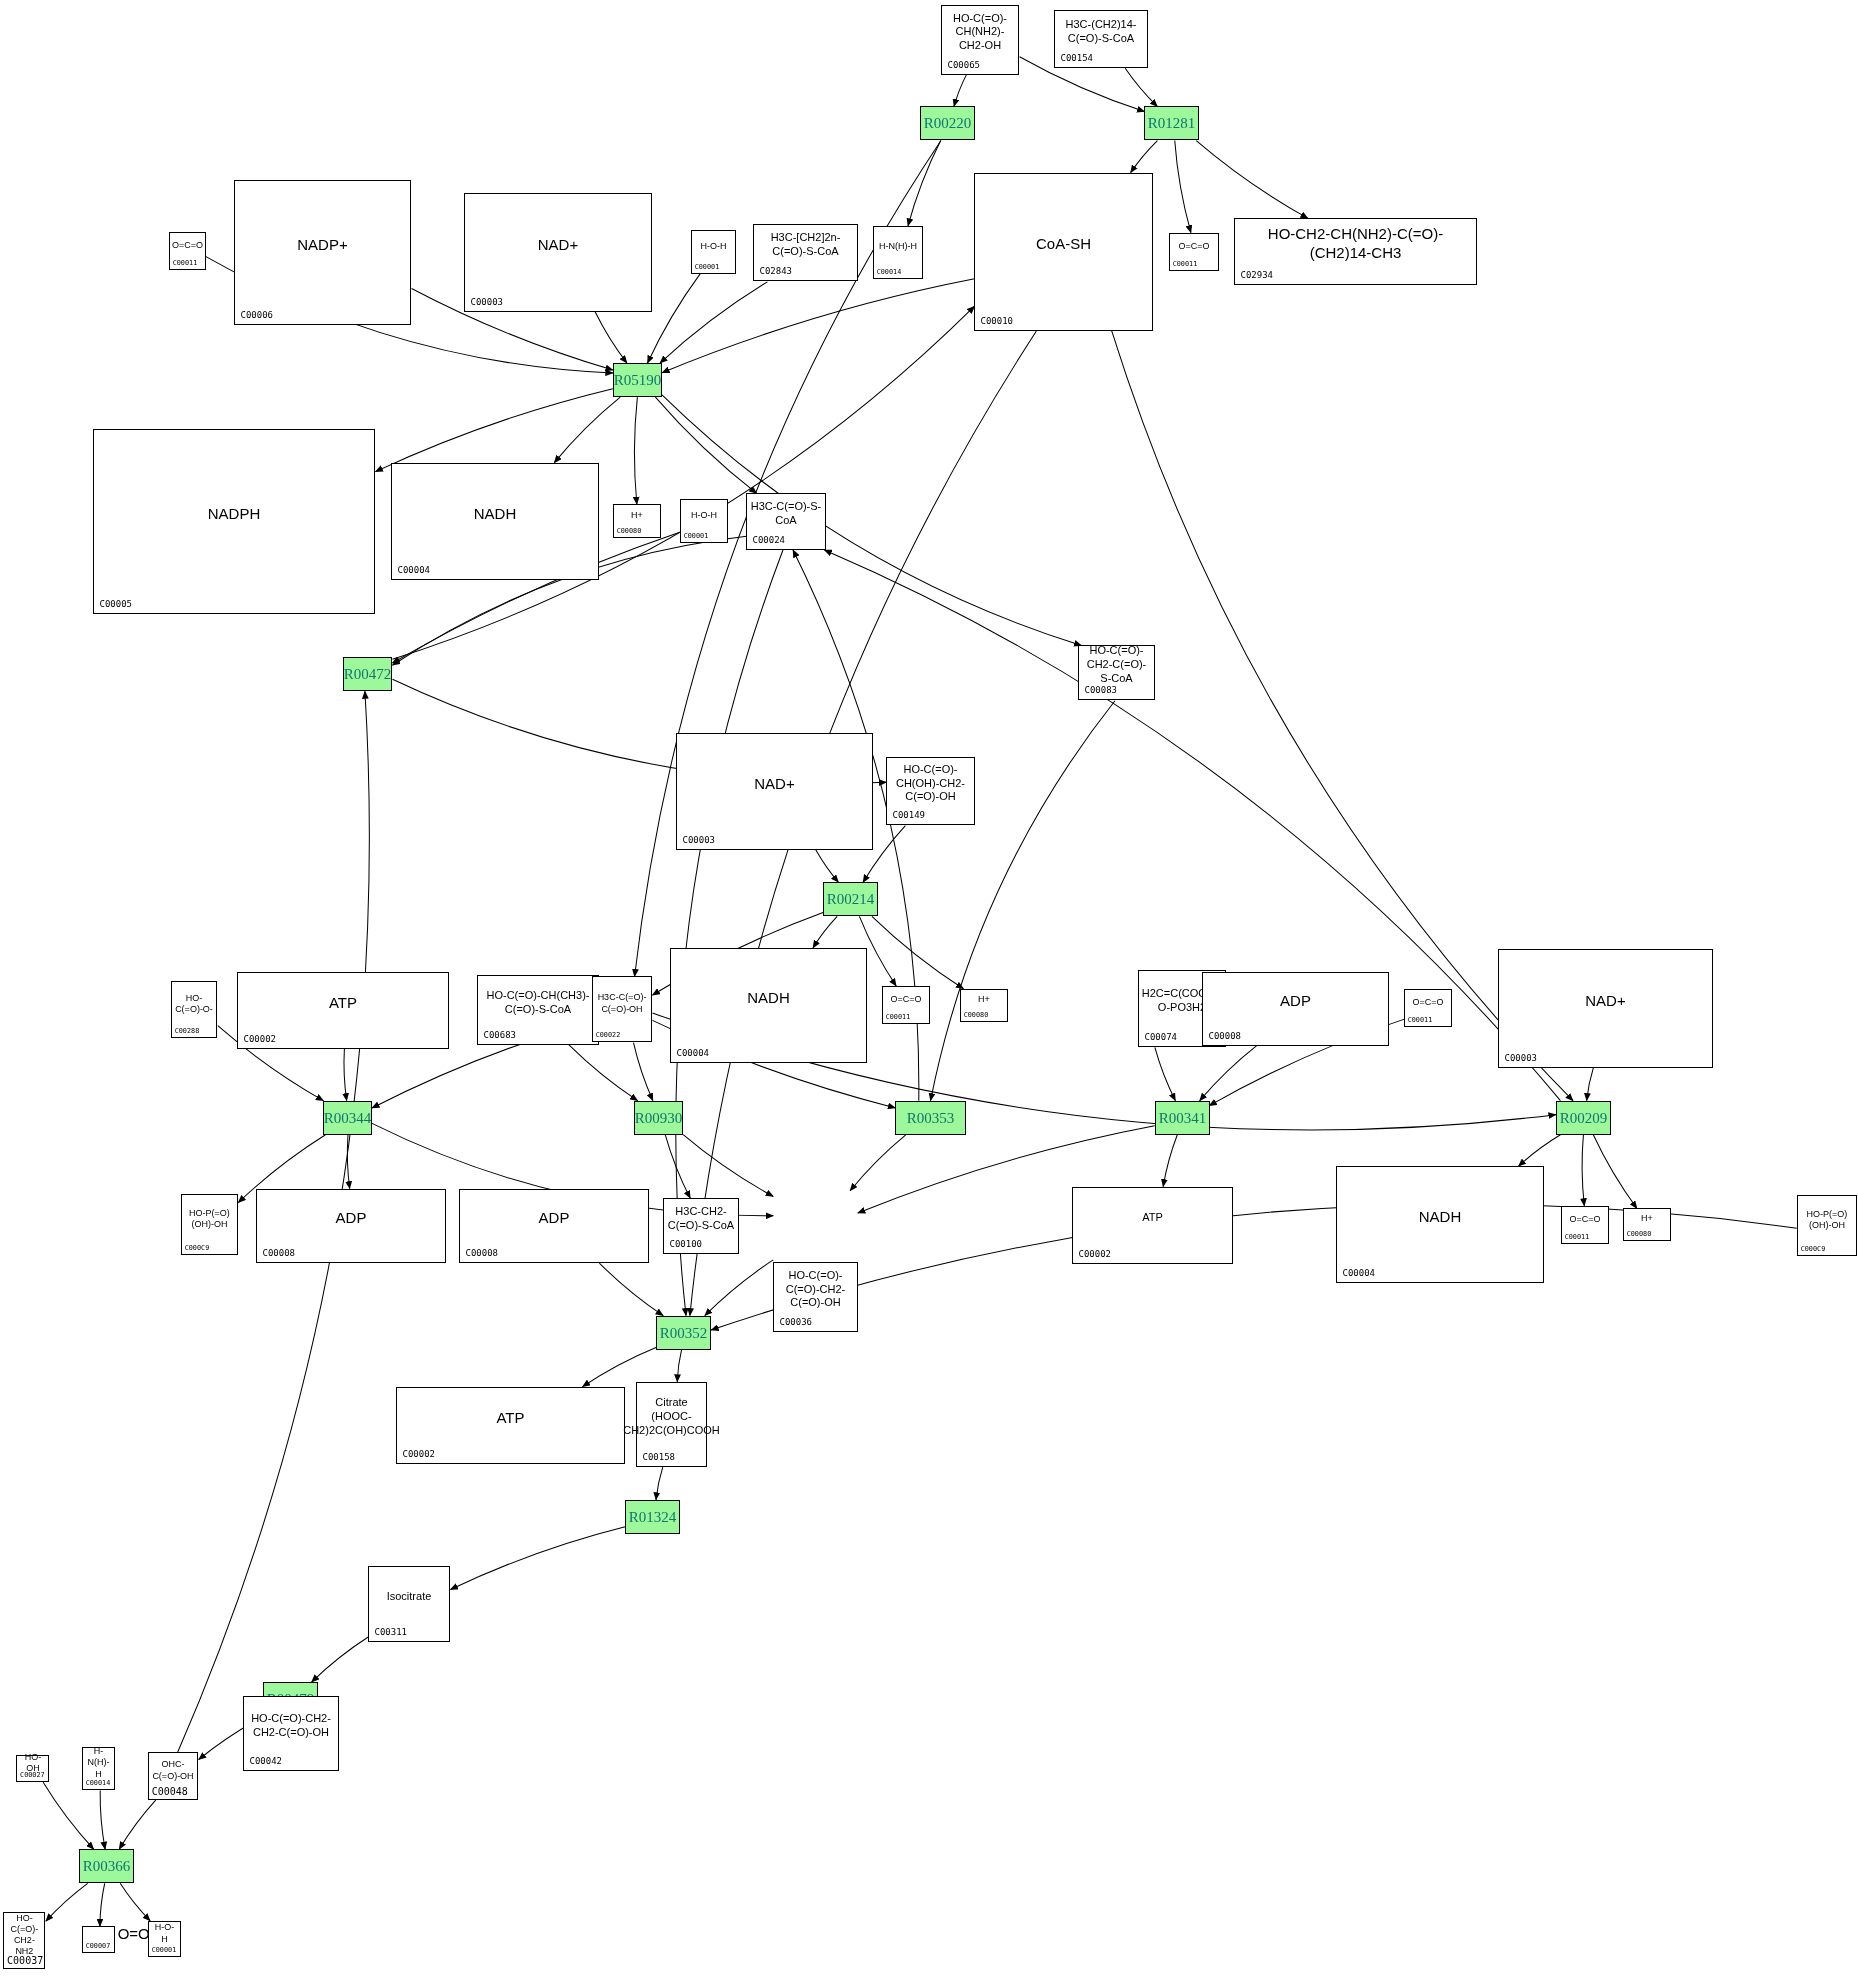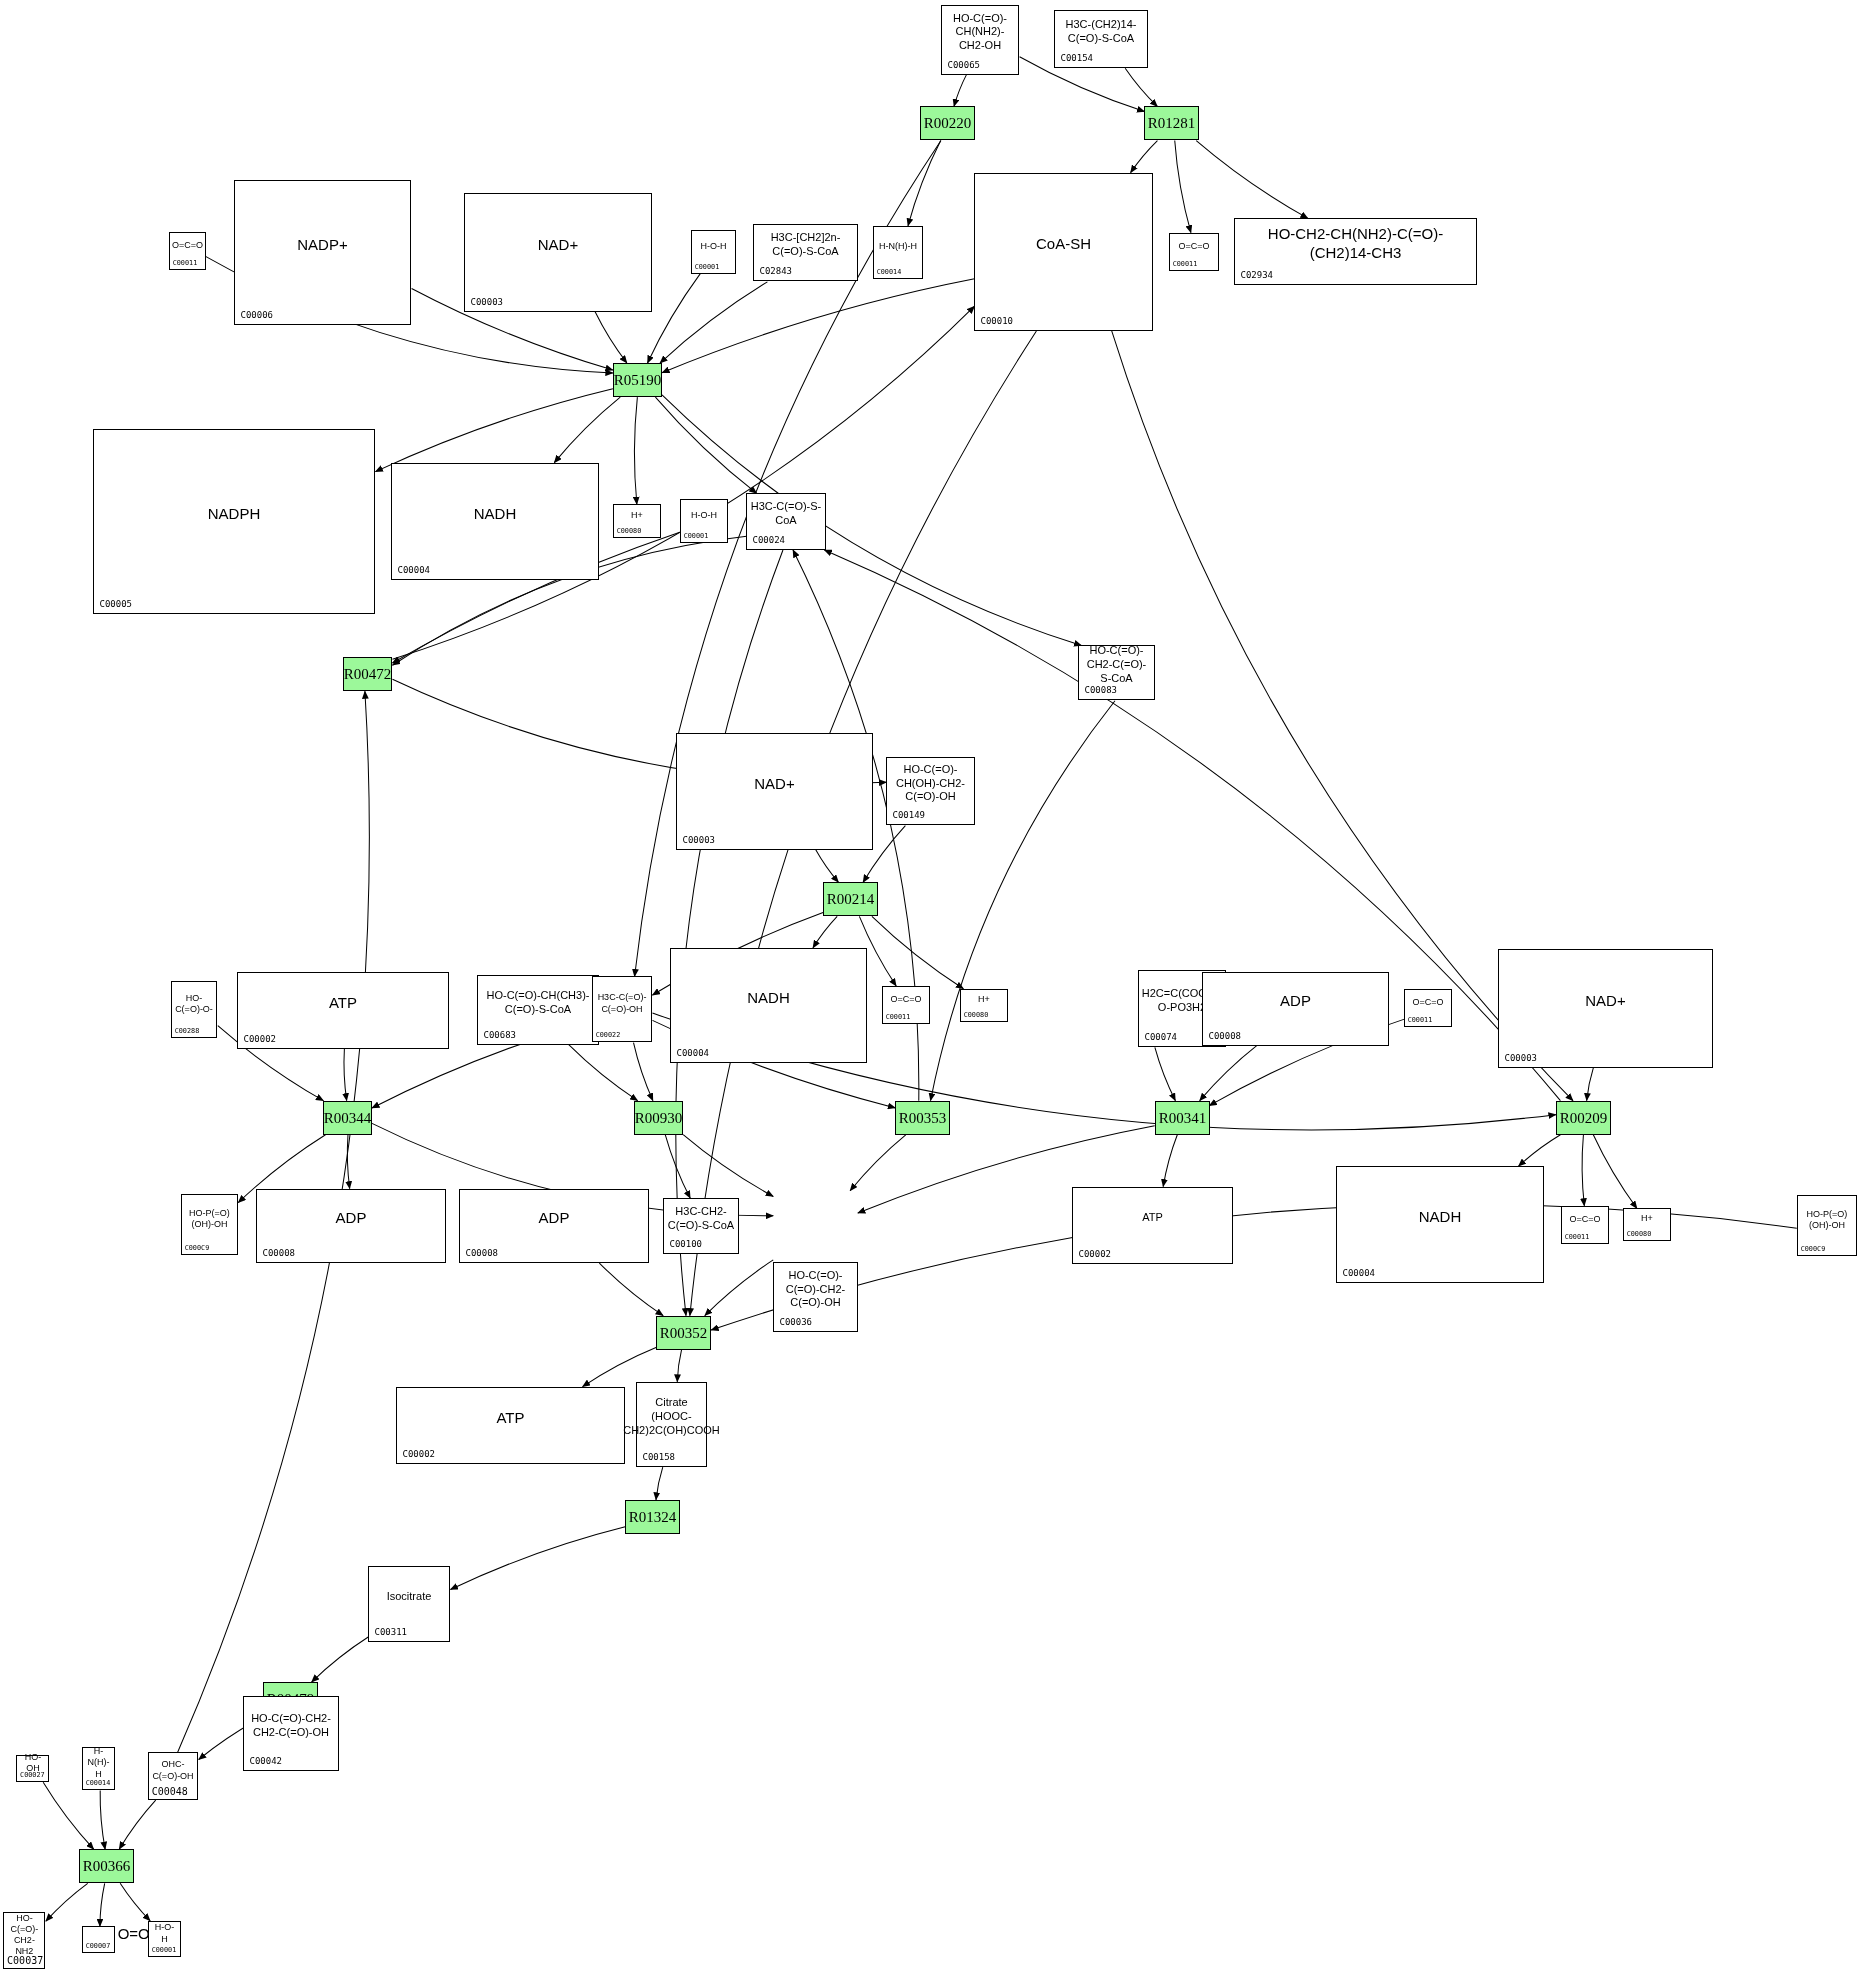--- a/index.html
+++ b/index.html
@@ -8,21 +8,21 @@
   #edges { position: absolute; left: 0; top: 0; width: 1859px; height: 1985px; pointer-events: none; }
   .cpd { position: absolute; background: #ffffff; border: 1.4px solid #000; box-sizing: border-box; }
   .cpd .formula { position: absolute; left: 0; right: 0; top: 5.5px; bottom: 20.5px;
                   display: flex; align-items: center; justify-content: center; text-align: center;
                   font-family: "Liberation Sans", sans-serif; font-size: 12.3px; color: #000; padding: 2.7px;
                   line-height: 1.25; white-space: pre-line; }
   .cpd .cid { position: absolute; left: 5.5px; bottom: 4.1px; font-family: "DejaVu Sans Mono", monospace;
               font-size: 9px; color: #000; }
   .rxn { position: absolute; background: #9cf89a; border: 1.4px solid #000; box-sizing: border-box;
          display: flex; align-items: center; justify-content: center;
-         font-family: "Liberation Serif", serif; font-size: 15px; color: #000000; cursor: pointer; }
+         font-family: "Liberation Serif", serif; font-size: 15px; color: #0f766e; cursor: pointer; }
 </style>
 </head>
 <body>
 
 <svg id="edges" xmlns="http://www.w3.org/2000/svg" viewBox="0 0 2724 2909" width="1859" height="1985">
   <defs>
     <marker id="arrow" markerWidth="12" markerHeight="10" refX="11" refY="5" orient="auto" markerUnits="userSpaceOnUse">
       <path d="M0,0 L12,5 L0,10 z" fill="#000"></path>
     </marker>
   </defs>
@@ -103,21 +103,21 @@
   </svg>
 
 <div id="nodes">
     <div class="rxn" style="left: 920px; top: 106px; width: 55px; height: 34px; background: rgb(156, 248, 154);">R00220</div>
     <div class="rxn" style="left: 1144px; top: 106px; width: 55px; height: 34px; background: rgb(156, 248, 154);">R01281</div>
     <div class="rxn" style="left: 613px; top: 363px; width: 49px; height: 34px; background: rgb(156, 248, 154);">R05190</div>
     <div class="rxn" style="left: 343px; top: 657px; width: 49px; height: 34px; background: rgb(156, 248, 154);">R00472</div>
     <div class="rxn" style="left: 823px; top: 882px; width: 55px; height: 34px; background: rgb(156, 248, 154);">R00214</div>
     <div class="rxn" style="left: 323px; top: 1101px; width: 49px; height: 34px; background: rgb(156, 248, 154);">R00344</div>
     <div class="rxn" style="left: 634px; top: 1101px; width: 49px; height: 34px; background: rgb(156, 248, 154);">R00930</div>
-    <div class="rxn" style="left: 895px; top: 1101px; width: 55px; height: 34px; background: rgb(156, 248, 154);">R00353</div>
+    <div class="rxn" style="left: 895px; top: 1101px; width: 71px; height: 34px; background: rgb(156, 248, 154);">R00353</div>
     <div class="rxn" style="left: 1155px; top: 1101px; width: 55px; height: 34px; background: rgb(156, 248, 154);">R00341</div>
     <div class="rxn" style="left: 1556px; top: 1101px; width: 55px; height: 34px; background: rgb(156, 248, 154);">R00209</div>
     <div class="rxn" style="left: 656px; top: 1316px; width: 55px; height: 34px; background: rgb(156, 248, 154);">R00352</div>
     <div class="rxn" style="left: 625px; top: 1500px; width: 55px; height: 34px; background: rgb(156, 248, 154);">R01324</div>
     <div class="rxn" style="left: 263px; top: 1682px; width: 55px; height: 34px; background: rgb(156, 248, 154);">R00479</div>
     <div class="rxn" style="left: 79px; top: 1849px; width: 55px; height: 34px; background: rgb(156, 248, 154);">R00366</div>
     <div class="cpd" style="left: 941px; top: 4.8px; width: 78px; height: 70px;">
       <div class="formula" style="font-size: 11px;">HO-C(=O)-CH(NH2)-CH2-OH</div>
       <div class="cid">C00065</div>
     </div>

